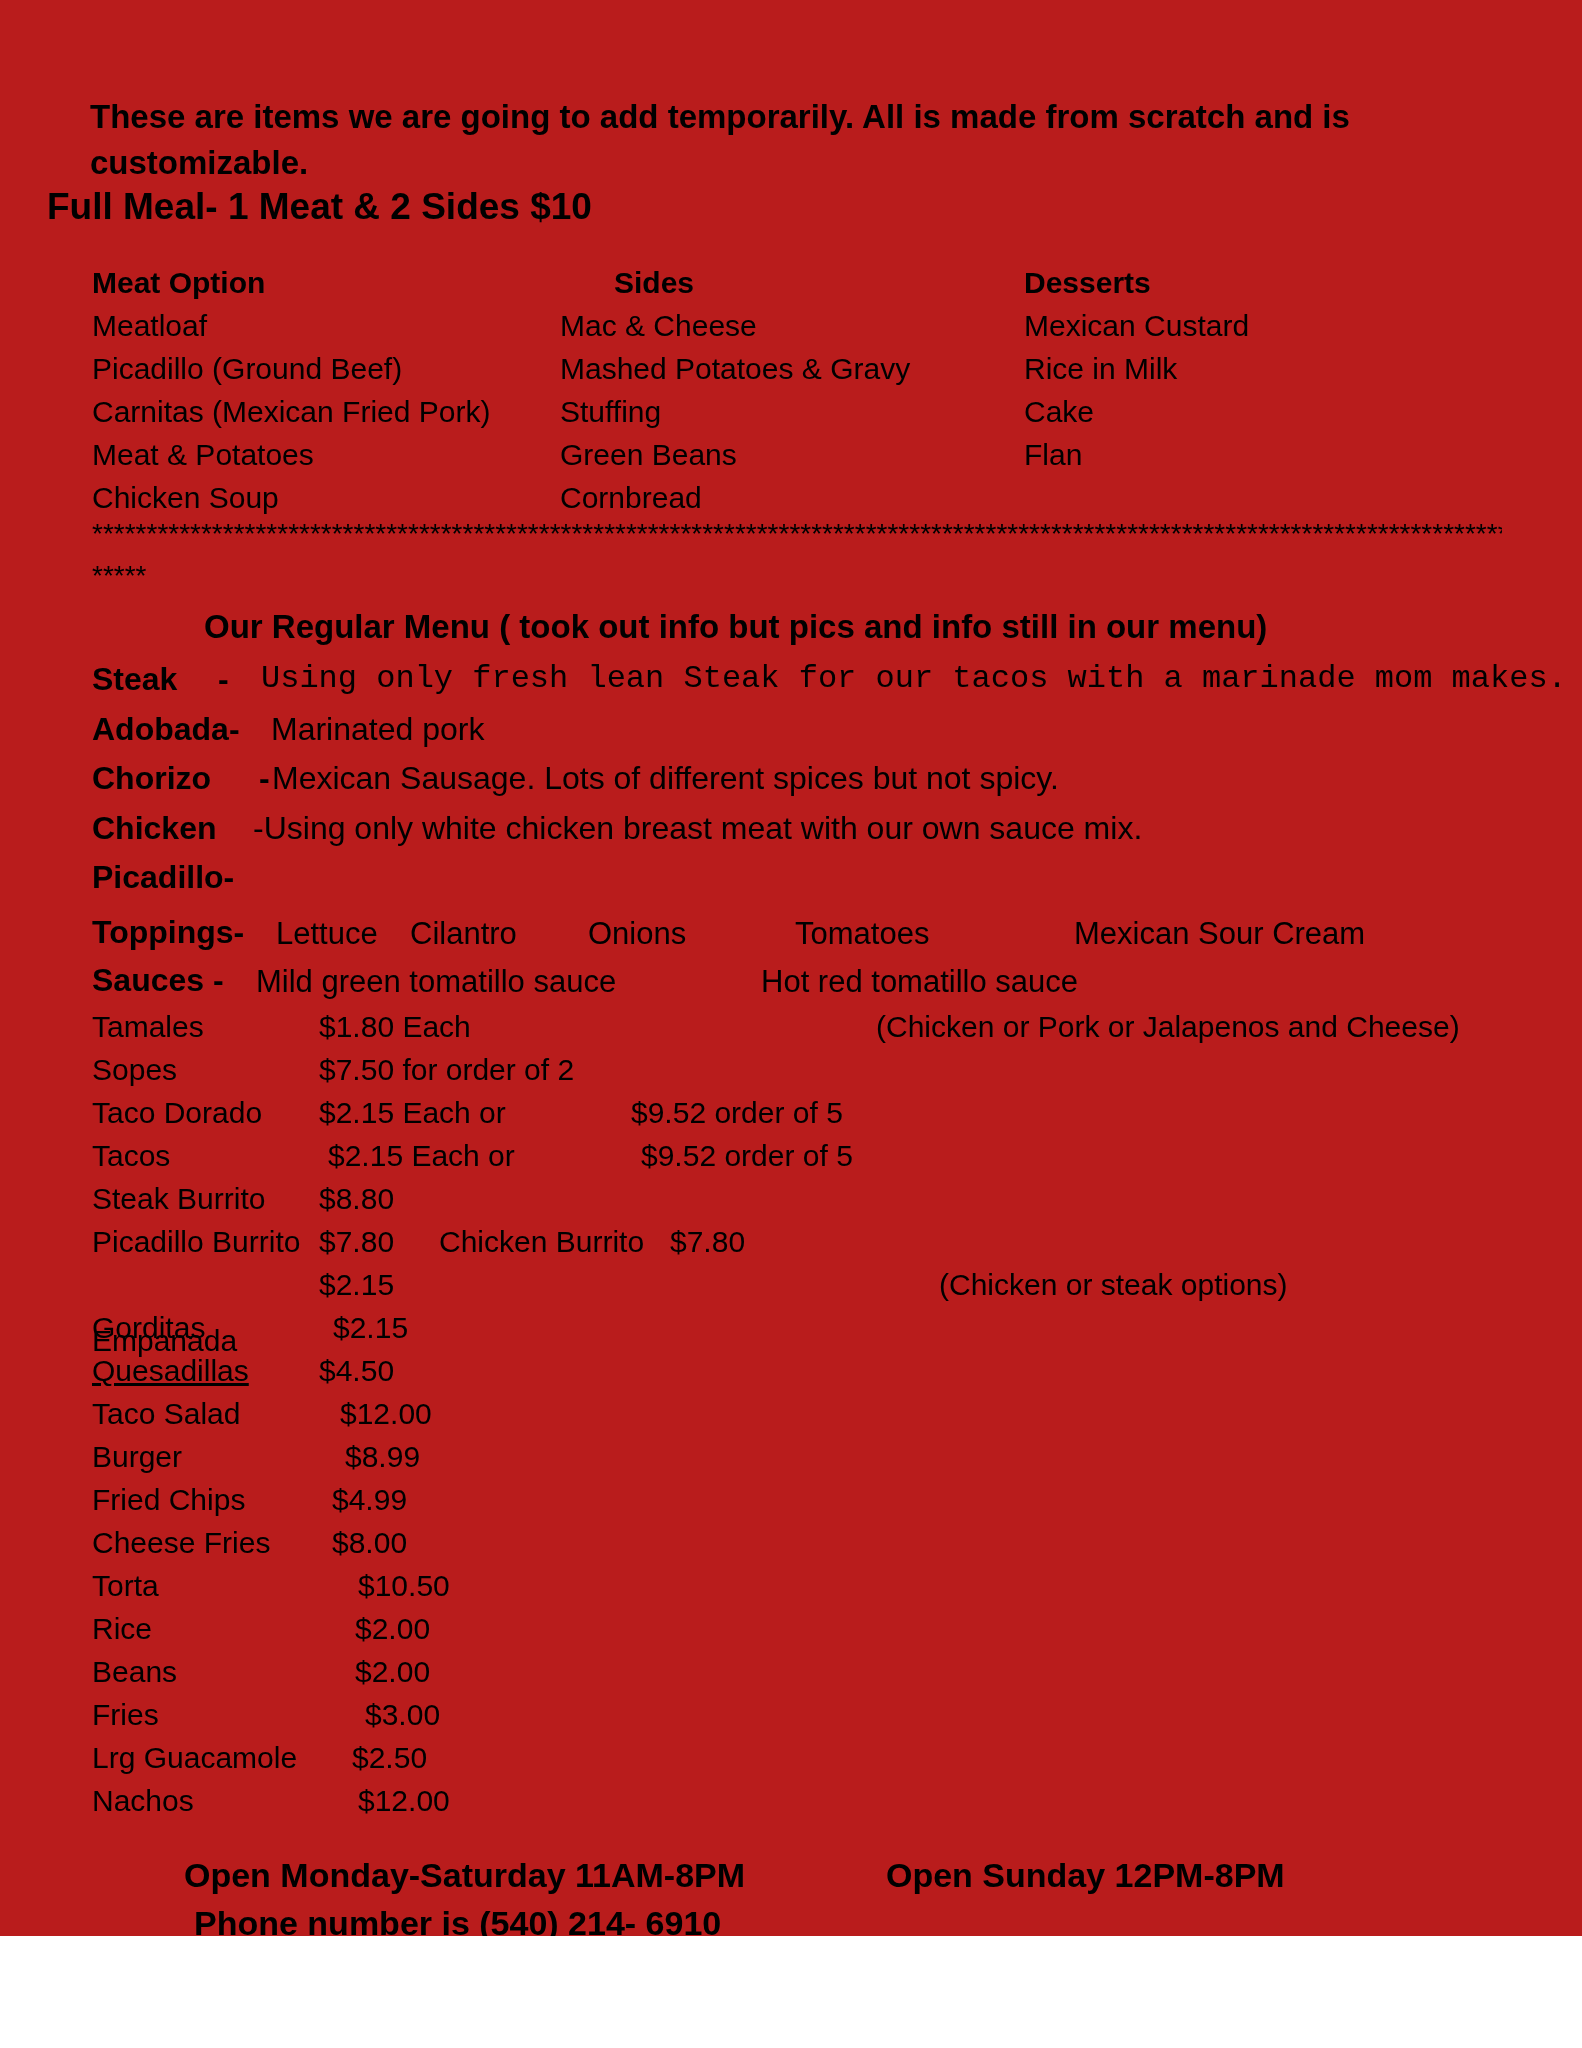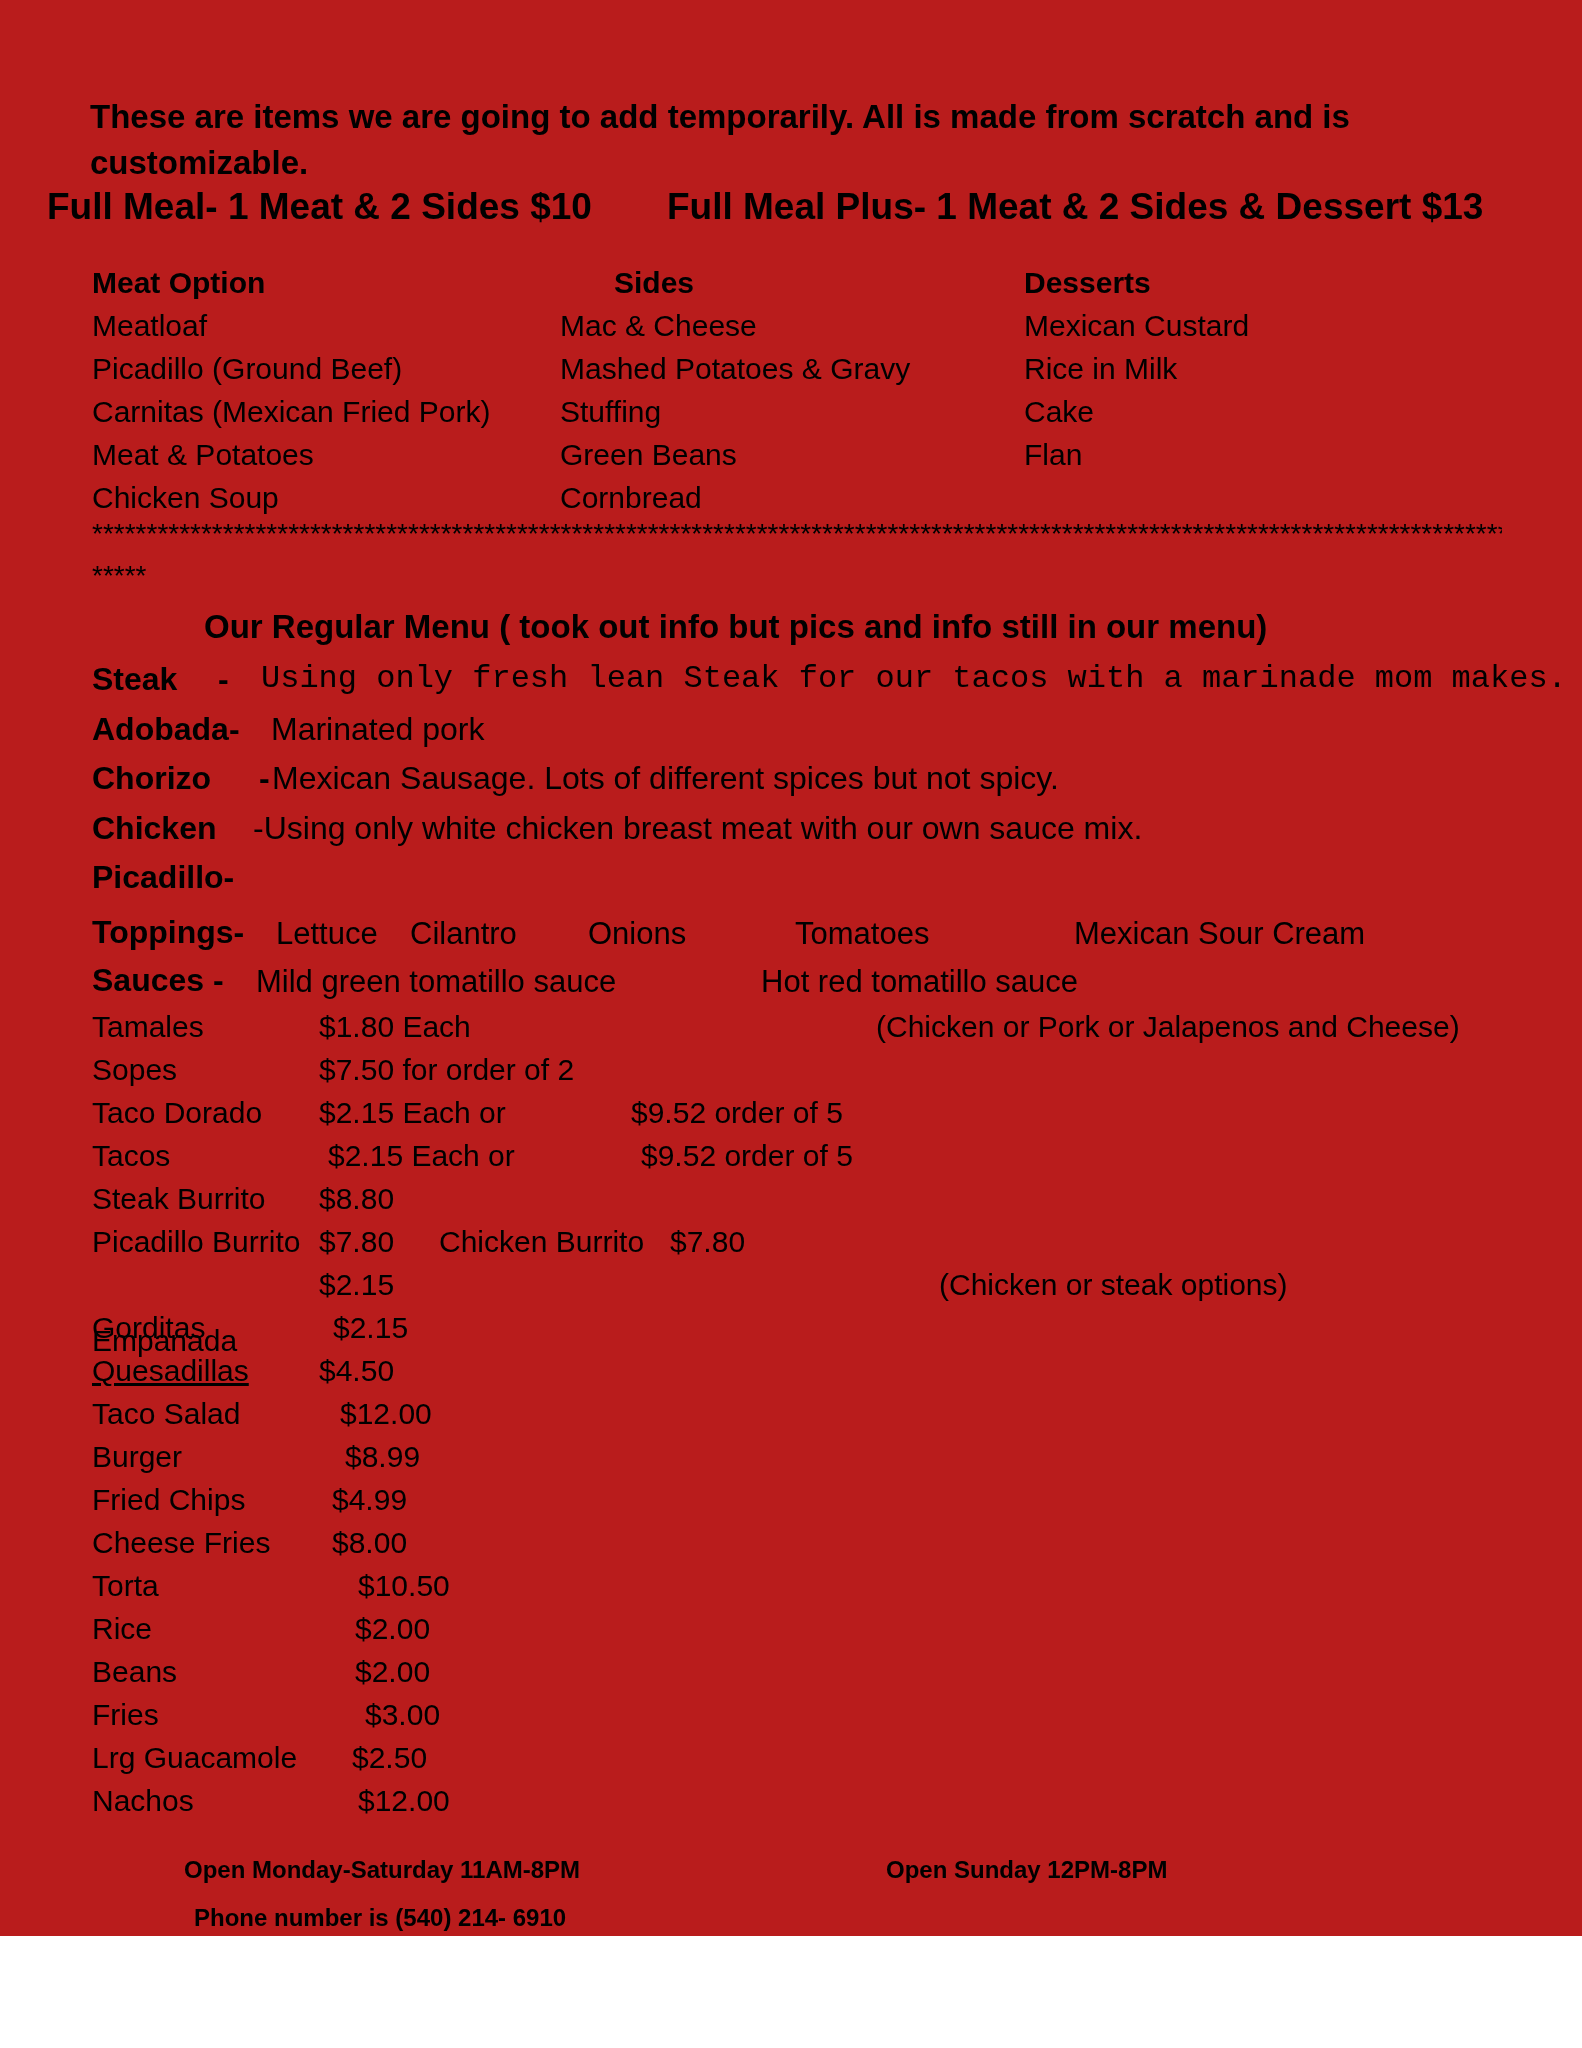--- a/index.html
+++ b/index.html
@@ -13,34 +13,33 @@
     overflow:hidden;
   }
   .layer{position:absolute;left:0;top:0;width:100%;height:100%;}
   span.t{position:absolute;white-space:pre;line-height:1.15;color:#000;}
   .b{font-weight:700;}
   .f28{font-size:28px;}
   .f30{font-size:30px;}
   .f31{font-size:31px;}
   .f32{font-size:32px;}
   .f33{font-size:33px;}
-  .f34{font-size:24px;}
+  .f34{font-size:34px;}
   .f37{font-size:37px;}
   .clip{display:inline-block;width:1410px;overflow:hidden;}
 </style>
 </head>
 <body>
 
 <div class="page">
 
   <span class="t b f33" style="left:90px;top:98px">These are items we are going to add temporarily. All is made from scratch and is</span>
   <span class="t b f33" style="left:90px;top:144px">customizable.</span>
 
   <span class="t b f37" style="left:47px;top:186px">Full Meal- 1 Meat &amp; 2 Sides $10</span>
-  <span class="t b f37" style="left:667px;top:186px">Full Meal Plus- 1 Meat &amp; 2 Sides &amp; Dessert $13</span>
 
   <div class="layer" id="meal-table">
       <span class="t b f30" style="left: 92px; top: 266px;">Meat Option</span>
       <span class="t f30" style="left: 92px; top: 309px;">Meatloaf</span>
       <span class="t f30" style="left: 92px; top: 352px;">Picadillo (Ground Beef)</span>
       <span class="t f30" style="left: 92px; top: 395px;">Carnitas (Mexican Fried Pork)</span>
       <span class="t f30" style="left: 92px; top: 438px;">Meat &amp; Potatoes</span>
       <span class="t f30" style="left: 92px; top: 481px;">Chicken Soup</span>
       <span class="t b f30" style="left: 614px; top: 266px;">Sides</span>
       <span class="t f30" style="left: 560px; top: 309px;">Mac &amp; Cheese</span>

